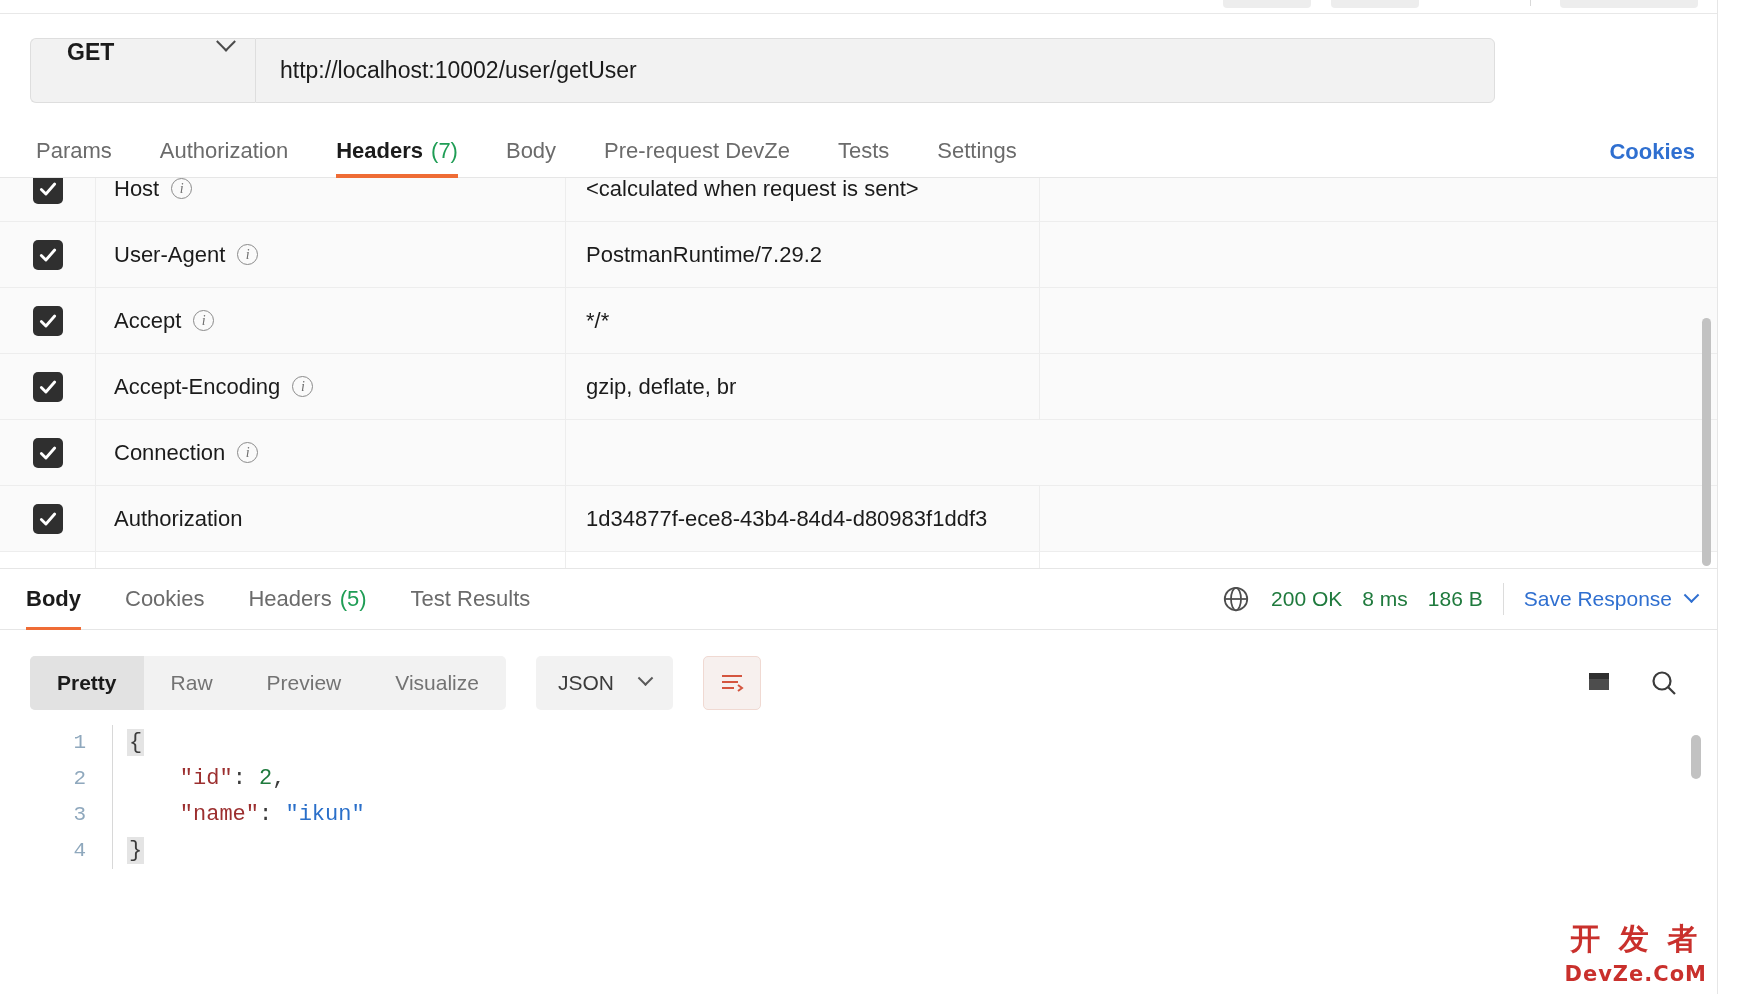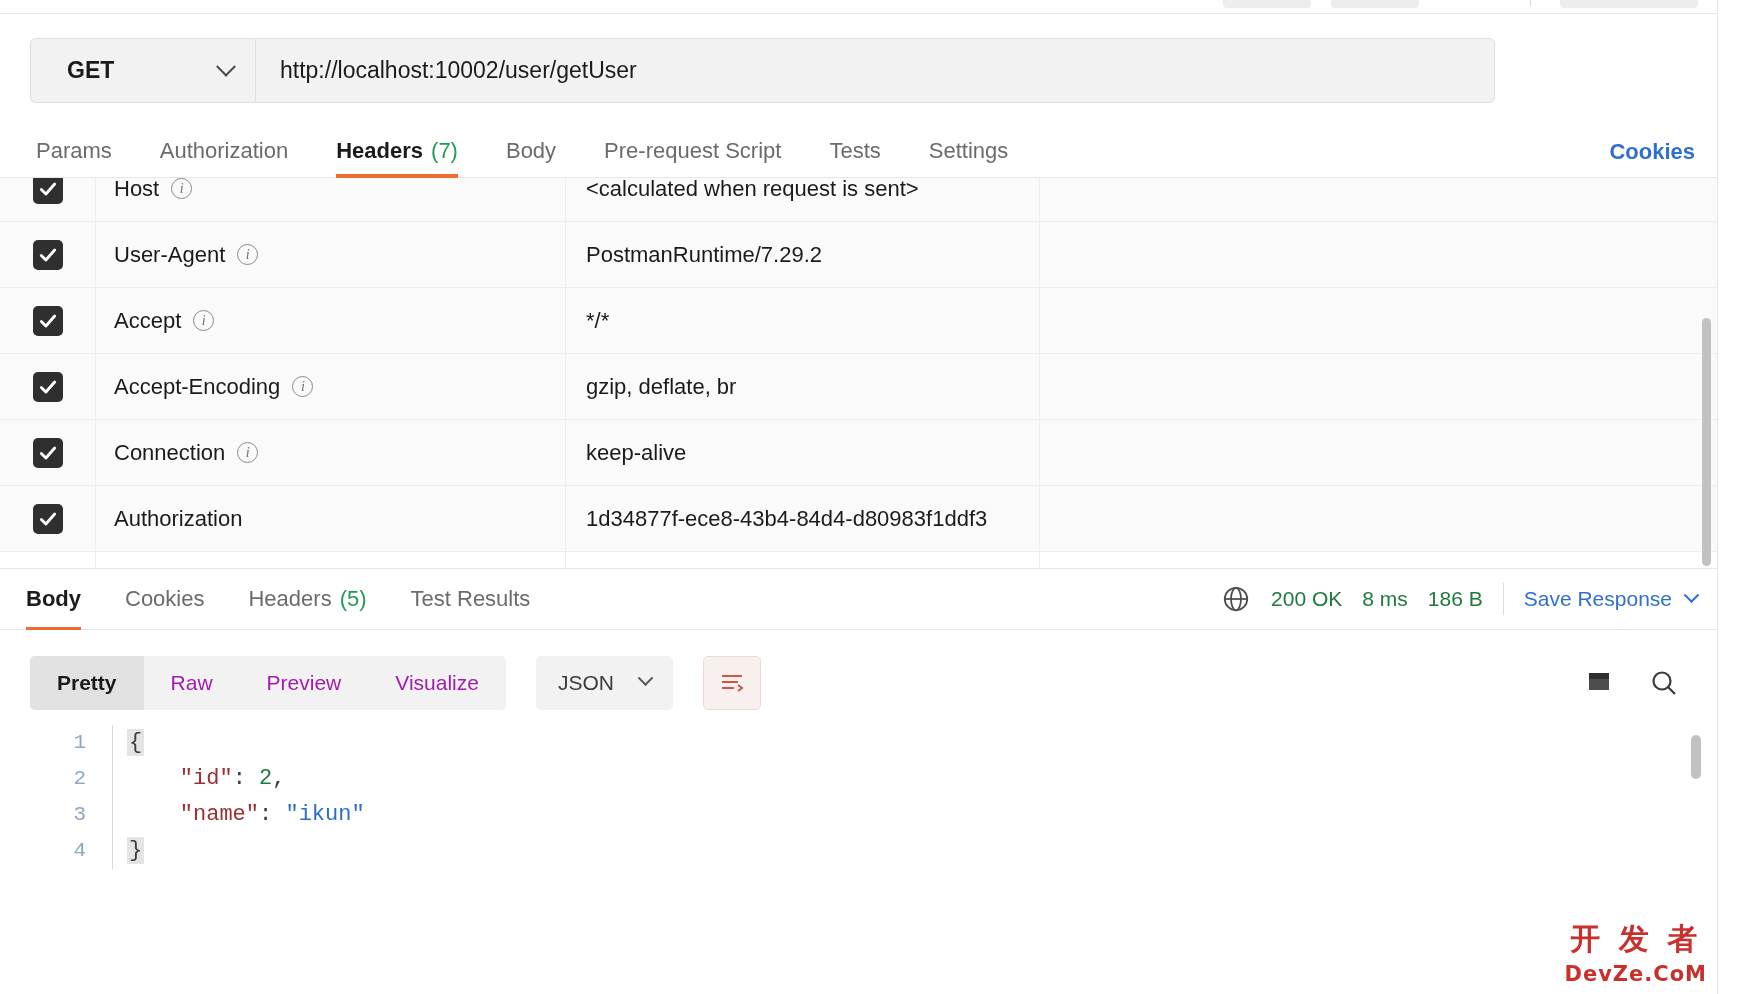--- a/index.html
+++ b/index.html
@@ -36,21 +36,21 @@
   
   .url-row {
     position: absolute; left: 30px; top: 38px;
     width: 1465px; height: 65px;
     display: flex; align-items: stretch;
   }
   .method-box {
     width: 225px; background: #f2f2f2;
     border: 1px solid #dedede; border-right: none;
     border-radius: 6px 0 0 6px;
-    display: flex; align-items: center; justify-content: space-between;
+    display: flex; justify-content: space-between;
     padding: 0 22px 0 36px;
     font-size: 23px; color: #1b1b1b; font-weight: 600;
     cursor: pointer;
   }
   .url-box {
     flex: 1; background: #f2f2f2;
     border: 1px solid #dedede;
     border-radius: 0 6px 6px 0;
     display: flex; align-items: center;
     padding: 16px 24px;
@@ -188,21 +188,21 @@
   .body-toolbar {
     position: absolute; left: 0; top: 640px; width: 100%; height: 85px;
     display: flex; align-items: center; padding-left: 30px; gap: 30px;
   }
   .seg {
     display: flex; background: #f2f2f2; border-radius: 5px; height: 54px;
     overflow: hidden;
   }
   .seg-item {
     display: flex; align-items: center; padding: 0 27px;
-    font-size: 21px; color: #a21caf; cursor: pointer;
+    font-size: 21px; color: #737373; cursor: pointer;
   }
   .seg-item.active { background: #e2e2e2; color: #1b1b1b; font-weight: 600; }
   .fmt-box {
     display: flex; align-items: center; gap: 26px;
     background: #f2f2f2; border-radius: 5px; height: 54px;
     padding: 0 22px; font-size: 21px; color: #3b3b3b; cursor: pointer;
   }
   .fmt-box .chev { border-color: #5a5a5a; width: 11px; height: 11px; }
   .wrap-btn {
     width: 58px; height: 54px; background: #f7f0ee; border: 1px solid #f0d9d2;
@@ -284,21 +284,21 @@
       <span>Authorization</span>
     </div>
     <div class="rtab active">
       <span>Headers</span>
       <span class="cnt">(7)</span>
     </div>
     <div class="rtab">
       <span>Body</span>
     </div>
     <div class="rtab">
-      <span>Pre-request Script</span>
+      <span>Pre-request DevZe</span>
     </div>
     <div class="rtab">
       <span>Tests</span>
     </div>
     <div class="rtab">
       <span>Settings</span>
     </div>
   </div>
   <div class="cookies-link">Cookies</div>
 
@@ -385,23 +385,20 @@
           <div class="cb-cell">
             <div class="cb">
               <svg viewBox="0 0 24 24" fill="none" stroke="#ffffff" stroke-width="3.4" stroke-linecap="round" stroke-linejoin="round">
                 <path d="M4 12.5 L9.5 18 L20 6"></path>
               </svg>
             </div>
           </div>
           <div class="key-cell">
             <span>Connection</span>
             <span class="info-i">i</span>
-          </div>
-          <div class="val-cell">
-            <span>keep-alive</span>
           </div>
           <div class="desc-cell">
             <span></span>
           </div>
         </div>
         <div class="hrow">
           <div class="cb-cell">
             <div class="cb">
               <svg viewBox="0 0 24 24" fill="none" stroke="#ffffff" stroke-width="3.4" stroke-linecap="round" stroke-linejoin="round">
                 <path d="M4 12.5 L9.5 18 L20 6"></path>

